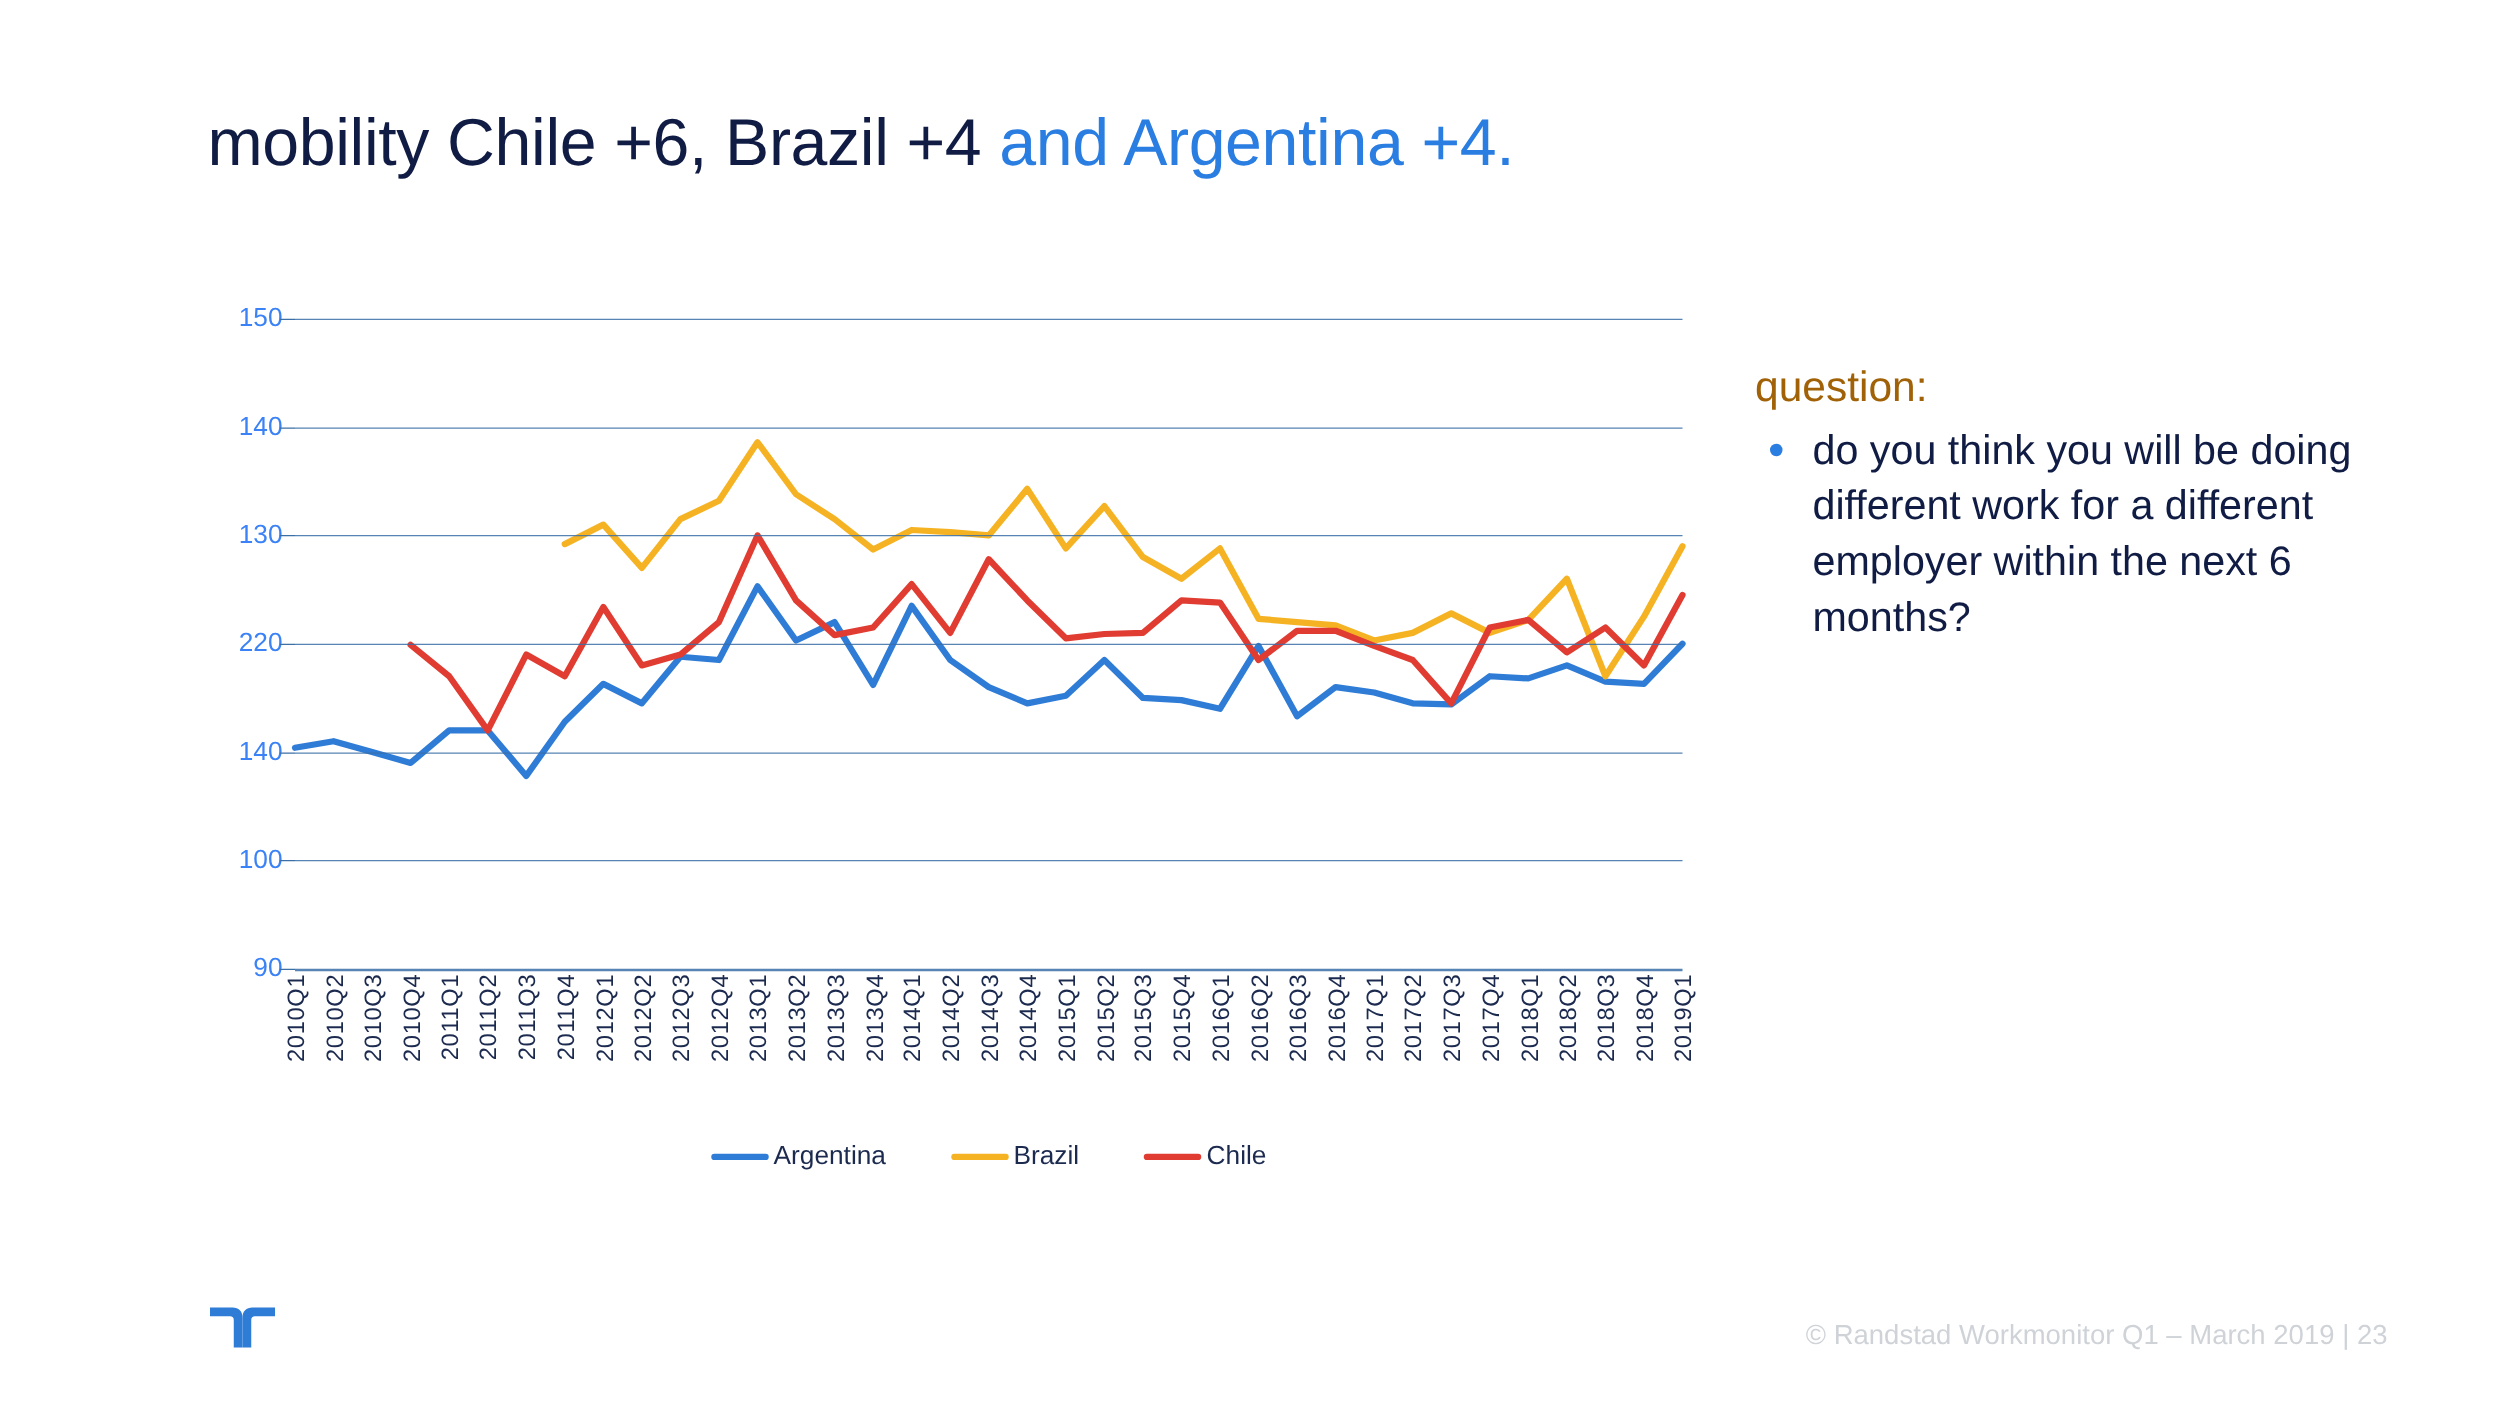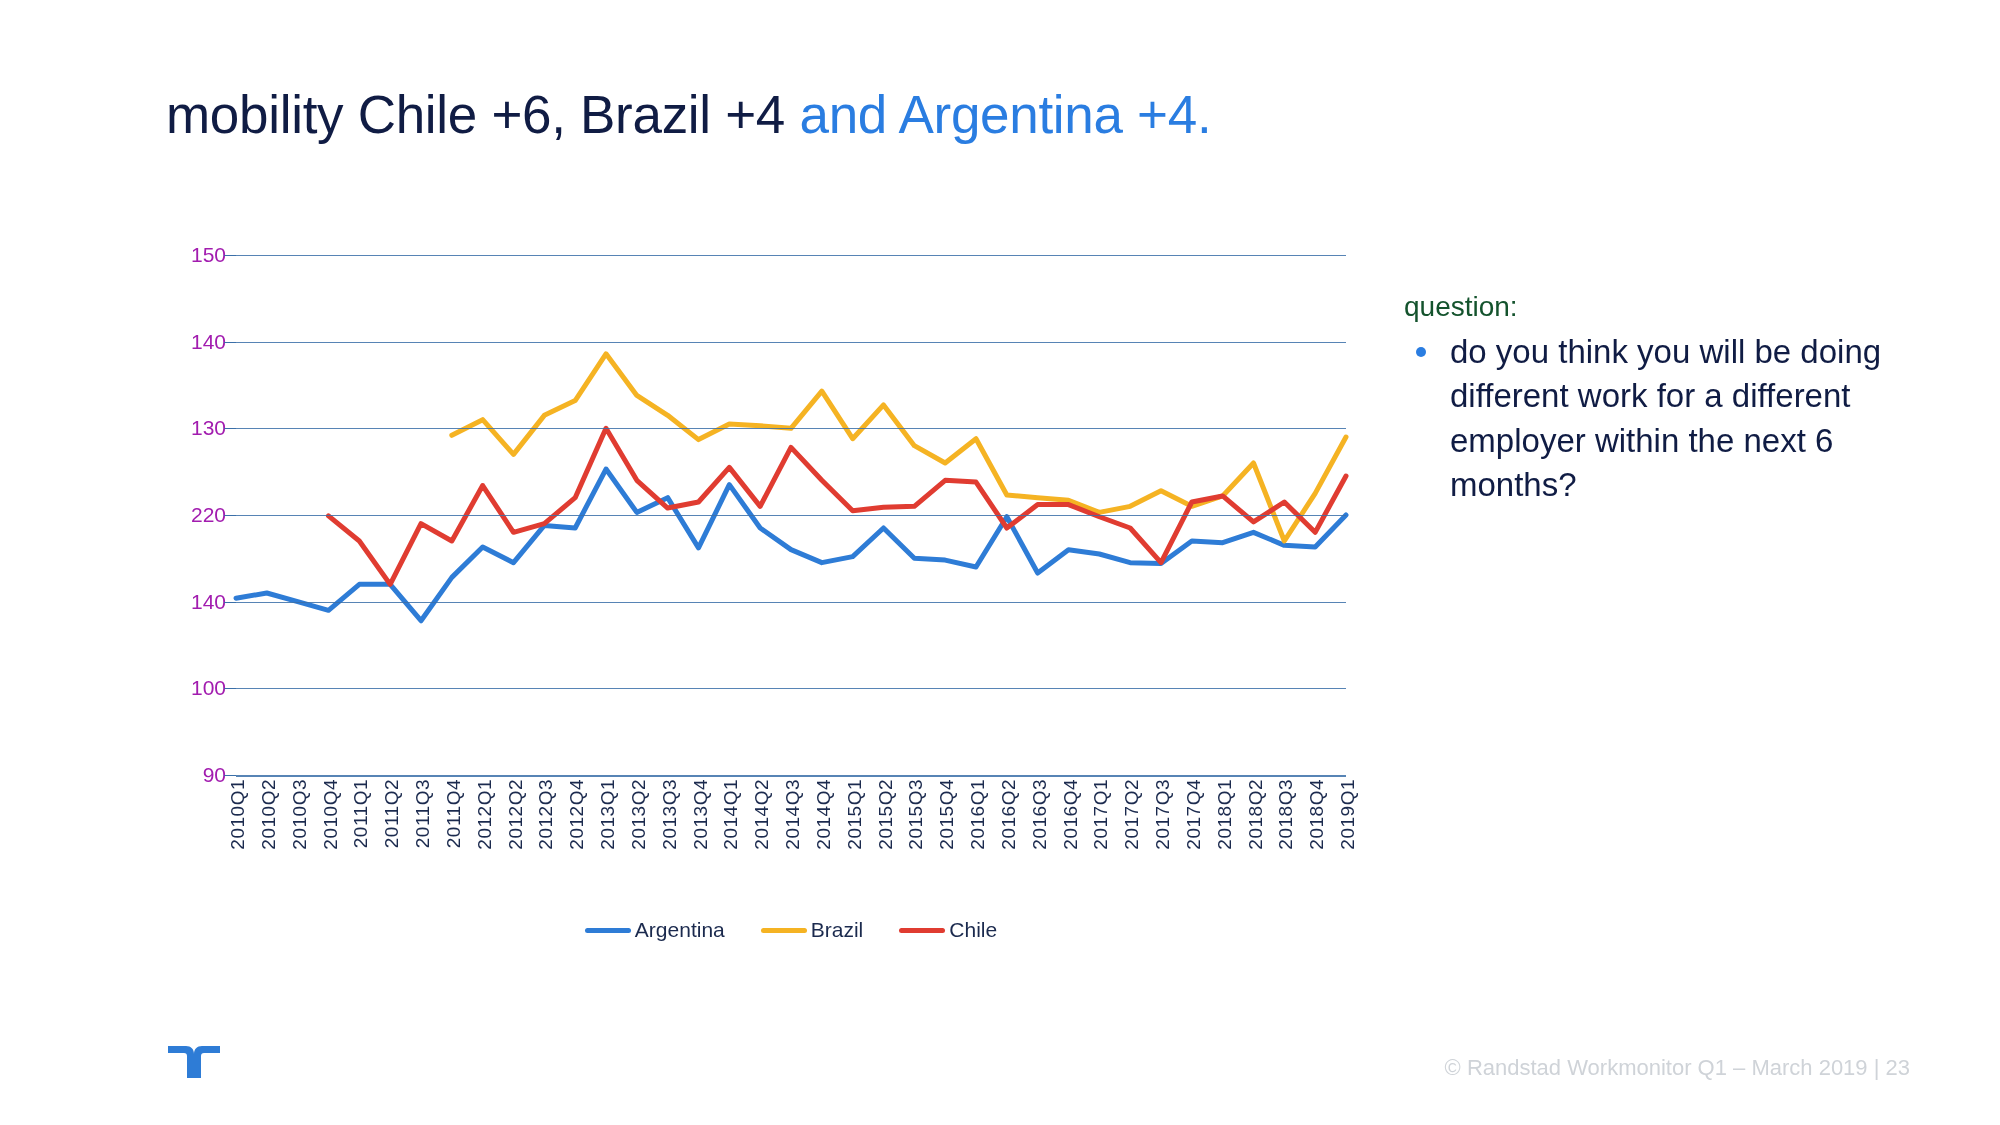--- a/index.html
+++ b/index.html
@@ -55,21 +55,21 @@
     left: 0;
     top: 0;
     width: 62px;
     height: 520px;
   }
   .y-label {
     position: absolute;
     right: 0;
     transform: translateY(-50%);
     font-size: 21px;
-    color: #a21caf;
+    color: #3b82f6;
     text-align: left;
     white-space: nowrap;
   }
   .plot {
     position: absolute;
     left: 72px;
     top: 0;
     width: 1110px;
     height: 520px;
   }
@@ -119,22 +119,22 @@
 
   
   .legend {
     position: absolute;
     left: 72px;
     top: 658px;
     width: 1110px;
     height: 34px;
     display: flex;
     justify-content: center;
-    align-items: center;
-    gap: 36px;
+    align-items: flex-start;
+    gap: 52px;
   }
   .legend-item {
     display: flex;
     align-items: center;
     gap: 4px;
   }
   .legend-swatch {
     width: 46px;
     height: 5px;
     border-radius: 3px;
@@ -146,22 +146,22 @@
   }
 
   
   .panel {
     position: absolute;
     left: 1360px;
     top: 288px;
     width: 540px;
   }
   .panel-heading {
-    font-size: 28px;
-    color: #14532d;
+    font-size: 34px;
+    color: #a16207;
     line-height: 1.35;
     margin-bottom: 4px;
   }
   .bullets {
     list-style: none;
     margin: 0;
     padding: 0;
   }
   .bullet {
     position: relative;

